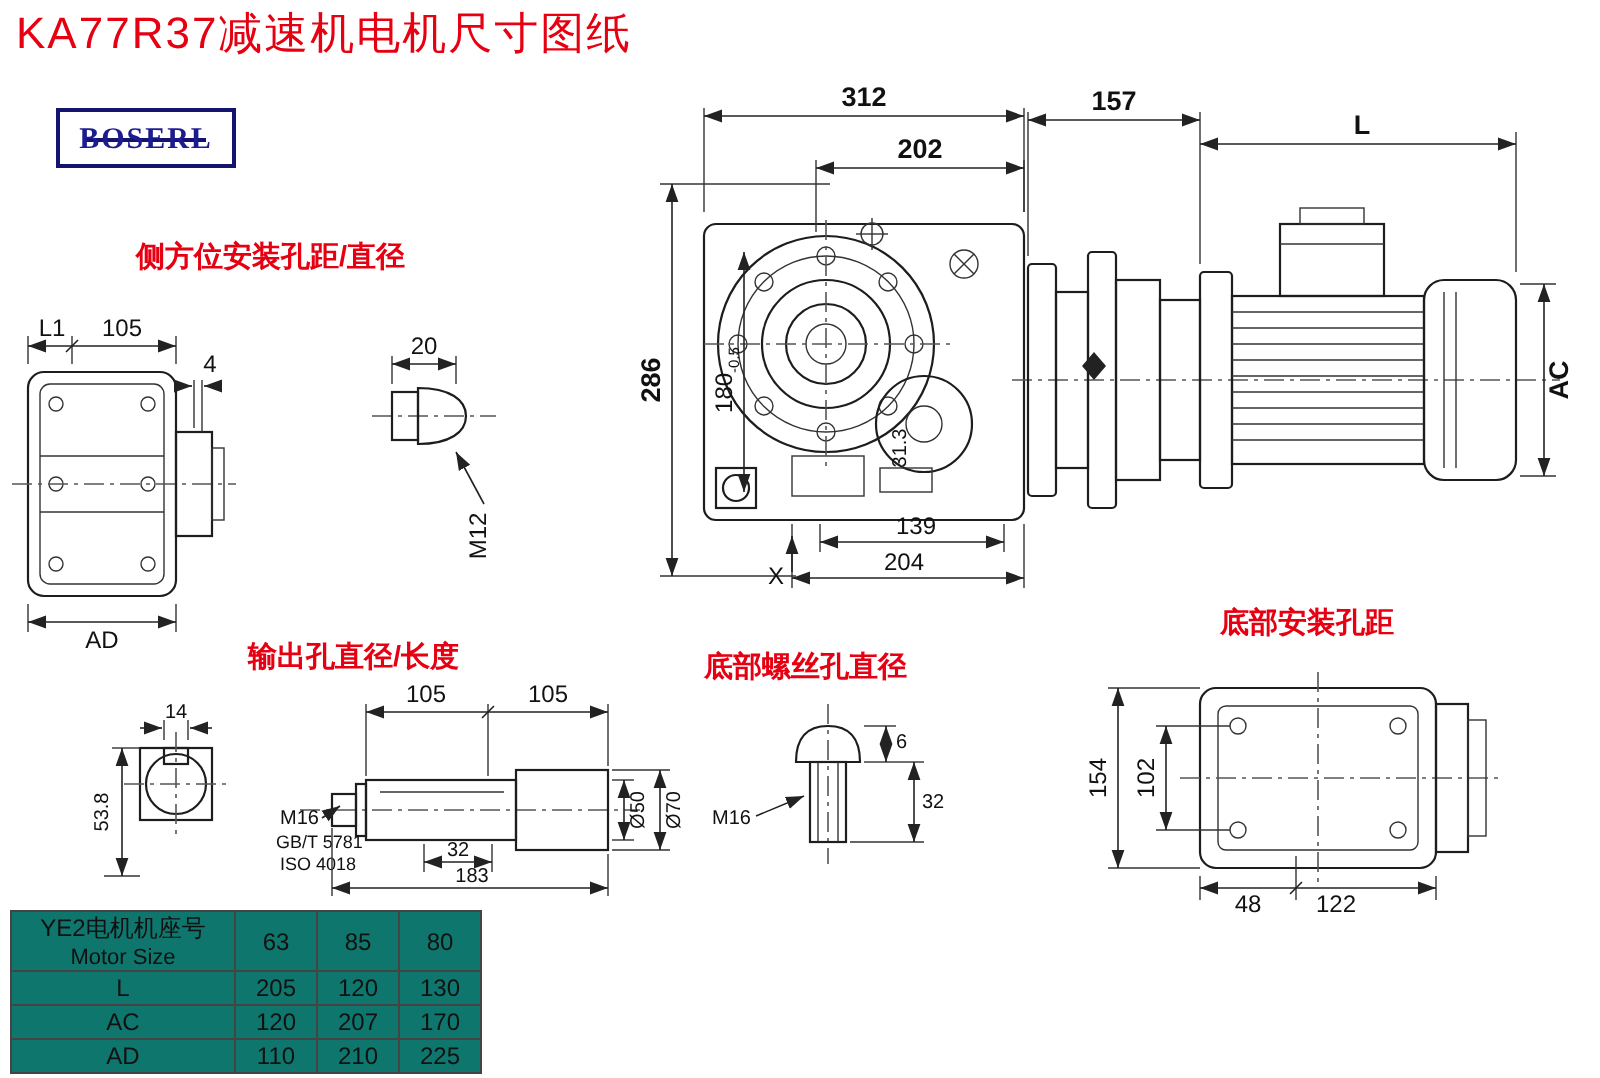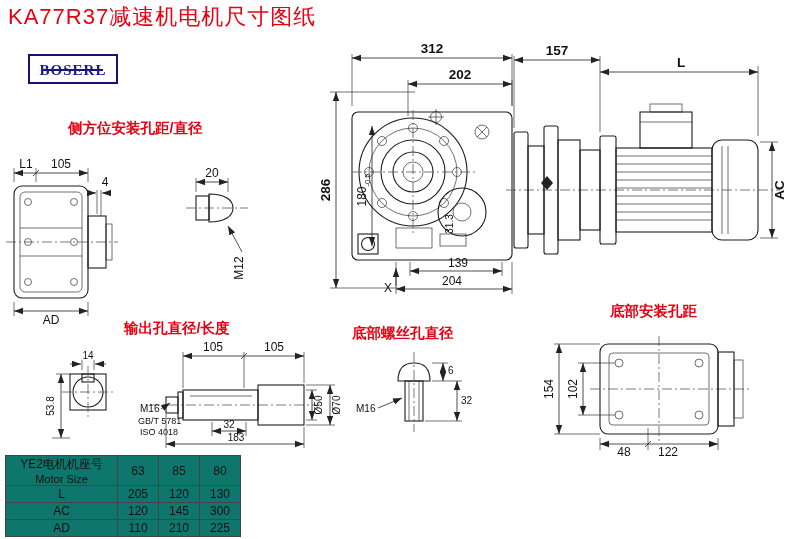--- a/index.html
+++ b/index.html
@@ -388,22 +388,22 @@
     </tr>
     <tr>
       <td class="c0">L</td>
       <td class="cv">205</td>
       <td class="cv">120</td>
       <td class="cv">130</td>
     </tr>
     <tr>
       <td class="c0">AC</td>
       <td class="cv">120</td>
-      <td class="cv">145</td>
-      <td class="cv">300</td>
+      <td class="cv">207</td>
+      <td class="cv">170</td>
     </tr>
     <tr>
       <td class="c0">AD</td>
       <td class="cv">110</td>
       <td class="cv">210</td>
       <td class="cv">225</td>
     </tr>
   </tbody>
     </table>
 

